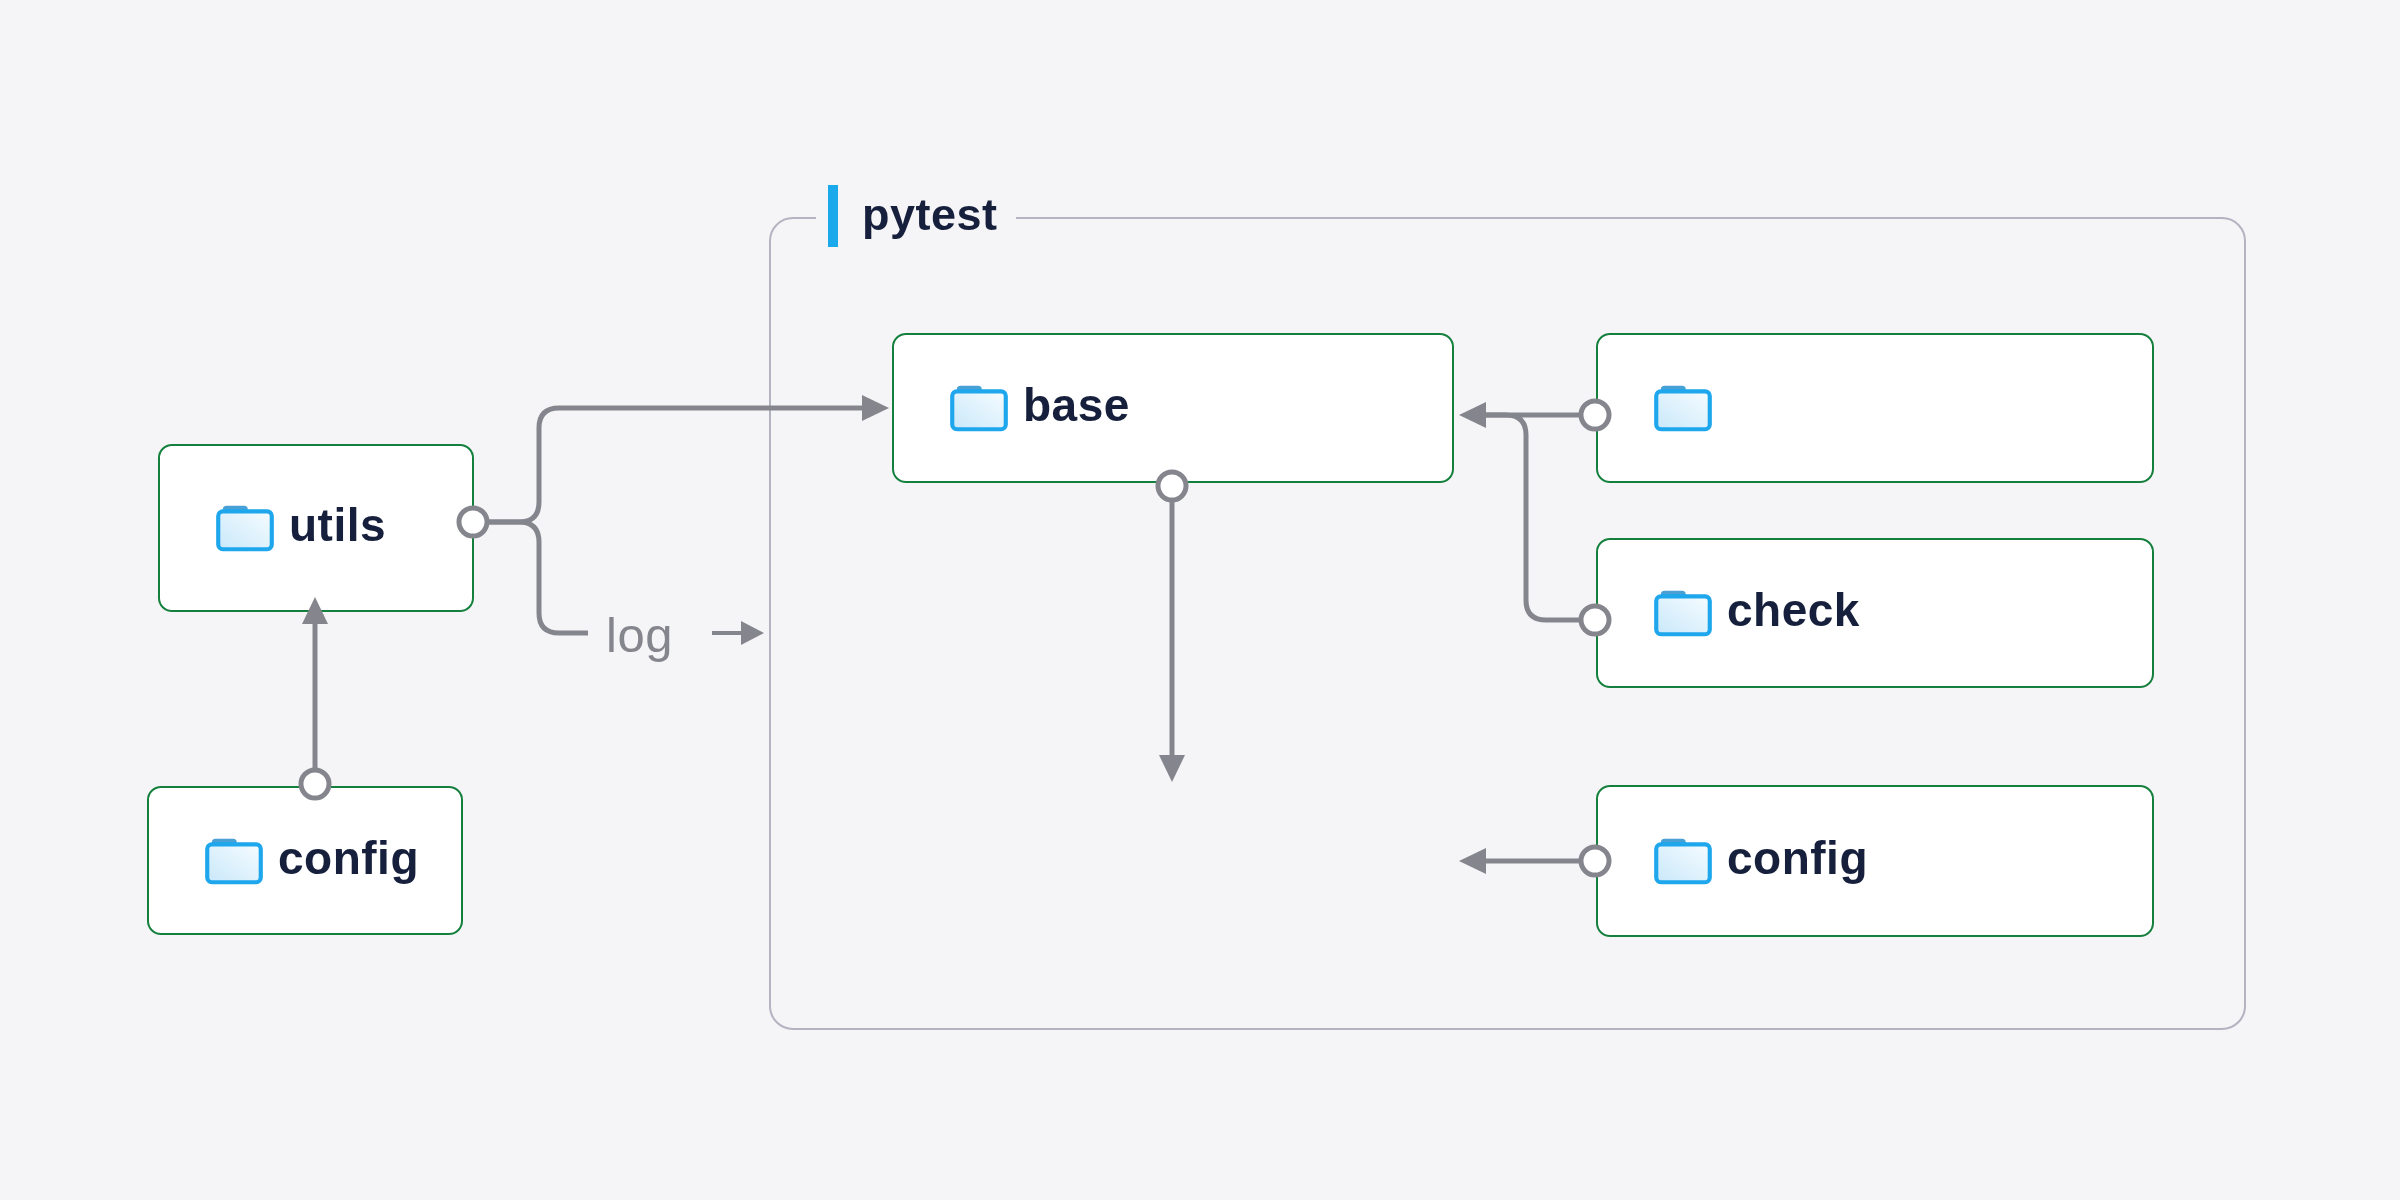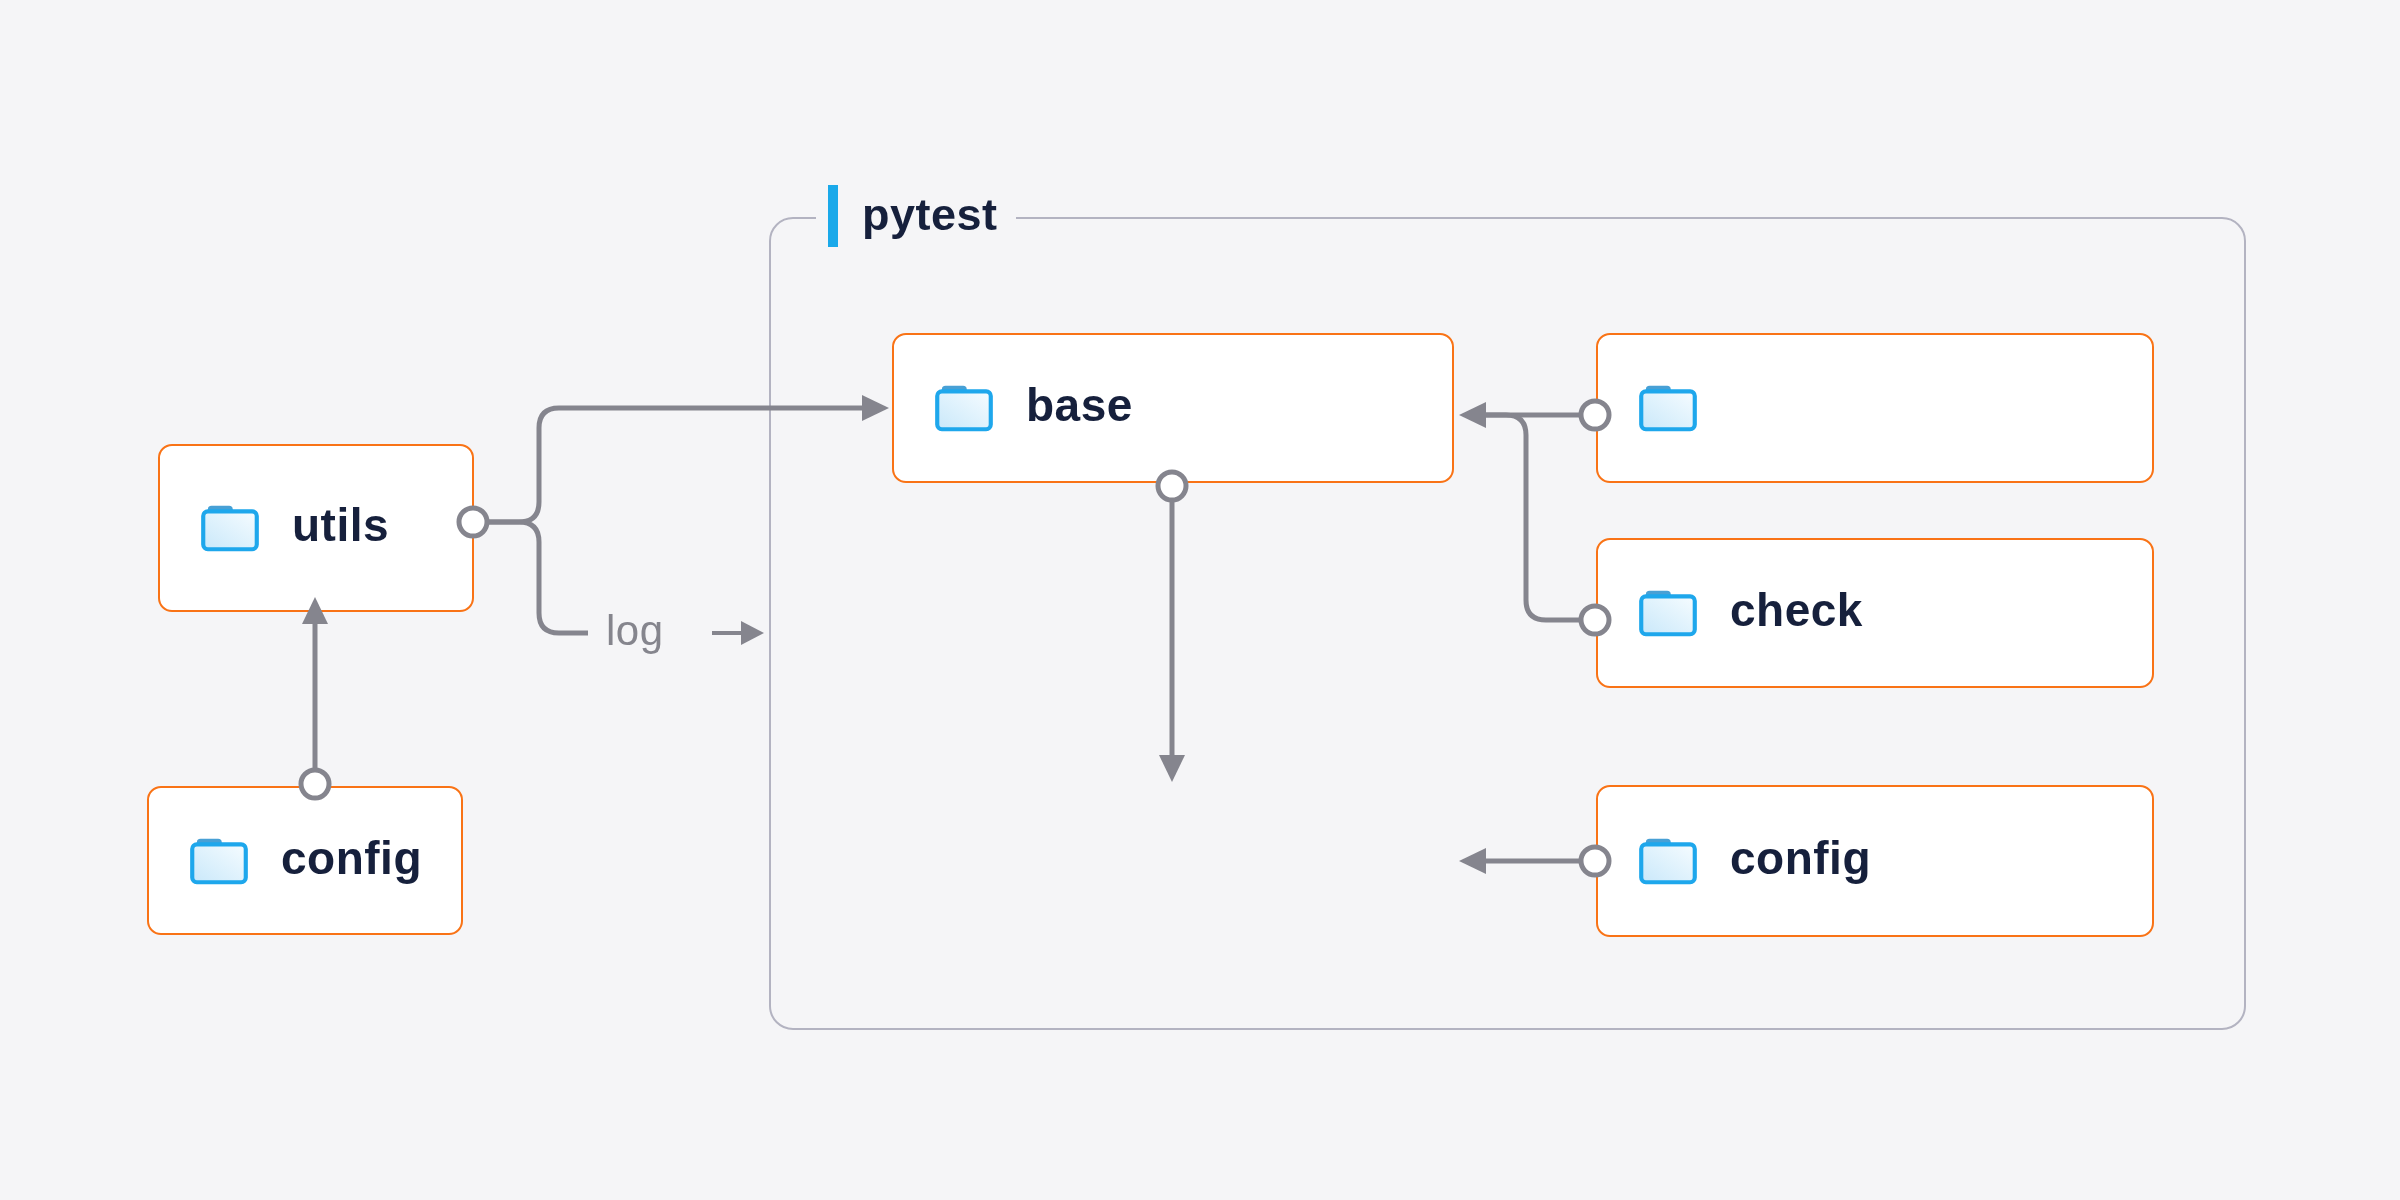--- a/index.html
+++ b/index.html
@@ -19,39 +19,39 @@
   }
   .accent-bar{width:10px;height:62px;background:#1aa9ea;margin-right:24px;}
   .group-label .label{
     font-size:45px;font-weight:700;color:#16203c;letter-spacing:.5px;line-height:1;
     padding-bottom:4px;
     text-align:center;
   }
   
   .node{
     position:absolute;display:flex;align-items:center;
-    background:#ffffff;border:2px solid #f97316;border-radius:14px;
-    box-sizing:border-box;padding-left:40px;gap:32px;
+    background:#ffffff;border:2px solid #15803d;border-radius:14px;
+    box-sizing:border-box;padding-left:55px;gap:14px;
   }
   .node .label{
     font-size:46px;font-weight:700;color:#16203c;letter-spacing:.5px;line-height:1;
     padding-bottom:6px;
   }
   .folder{width:60px;height:48px;flex:0 0 auto;}
   .n-utils    {left:158px;top:444px;width:316px;height:168px;}
   .n-config   {left:147px;top:786px;width:316px;height:149px;}
   .n-base     {left:892px;top:333px;width:562px;height:150px;}
   .n-pymilvus {left:1596px;top:333px;width:558px;height:150px;}
   .n-check    {left:1596px;top:538px;width:558px;height:150px;}
   .n-testcases{left:892px;top:784px;width:562px;height:152px;}
   .n-common   {left:1596px;top:785px;width:558px;height:152px;}
   
   .edge-label{
     position:absolute;left:606px;top:606px;
-    font-size:42px;color:#85858d;line-height:1.2;letter-spacing:.5px;
+    font-size:49px;color:#85858d;line-height:1.2;letter-spacing:.5px;
   }
   
   svg.wires{position:absolute;left:0;top:0;width:2400px;height:1200px;pointer-events:none;}
   .wire{fill:none;stroke:#85858e;stroke-width:5;}
   .wire-thin{fill:none;stroke:#85858e;stroke-width:4;}
   .head{fill:#85858e;stroke:none;}
   .port{fill:#ffffff;stroke:#85858e;stroke-width:5;}
 </style>
 </head>
 <body>

